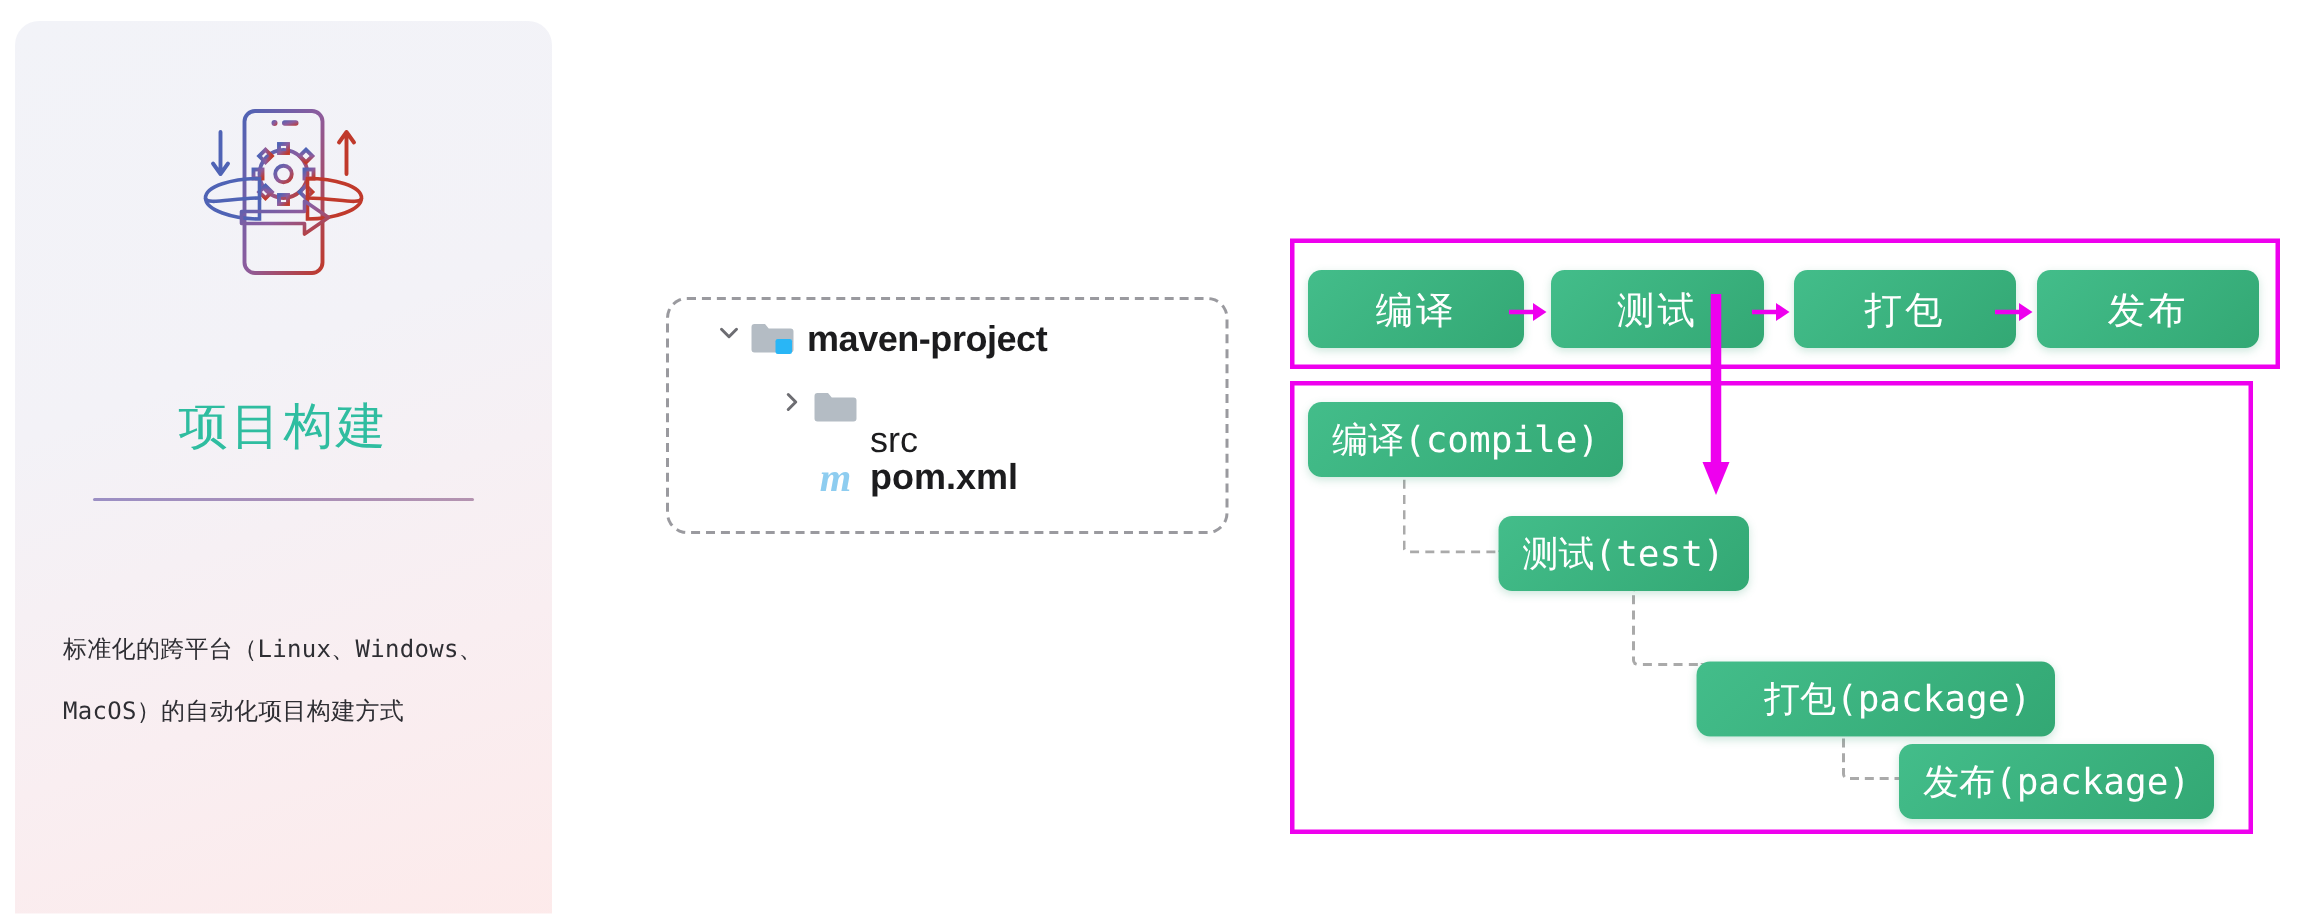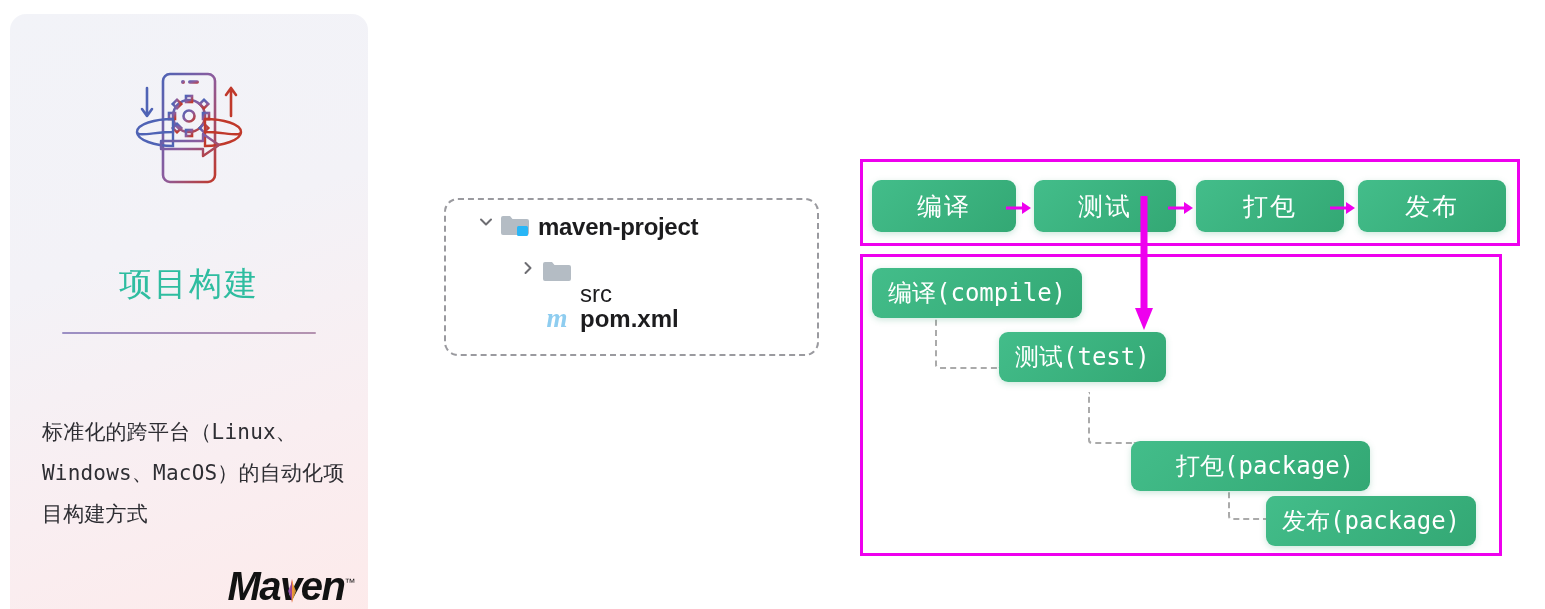--- a/index.html
+++ b/index.html
@@ -58,21 +58,21 @@
     background: linear-gradient(90deg, #9b8fc4 0%, #a98fb8 50%, #b493b0 100%);
     border-radius: 2px;
   }
 
   #card-desc {
     position: absolute;
     left: 32px;
     top: 398px;
     width: 306px;
     font-family: "DejaVu Sans Mono", monospace;
-    font-size: 21px;
+    font-size: 16px;
     line-height: 41px;
     color: #2e2e33;
     letter-spacing: 0.2px;
   }
 
   #maven-logo {
     position: absolute;
     right: 14px;
     bottom: 18px;
     font-family: "Liberation Sans", sans-serif;
@@ -274,27 +274,20 @@
 
         <path d="M36 83 L78 83 L78 76 L94 87 L78 98 L78 91 L36 91 Z" stroke="url(#gradIcon)" stroke-width="2.4" fill="none" stroke-linejoin="round"></path>
       </svg>
     </span>
   </div>
 
   <div id="card-title">项目构建</div>
   <div id="card-divider"></div>
   <div id="card-desc">标准化的跨平台（Linux、Windows、MacOS）的自动化项目构建方式</div>
 
-  <div id="maven-logo">
-    <span>Ma<span class="v-feather">v<svg width="18" height="26" viewBox="0 0 18 26">
-            <path d="M9 0 L11 11 L9 24 L7 11 Z" fill="#e2472a"></path>
-            <path d="M9 2 L13 12 L9 23 Z" fill="#f0a63c" opacity="0.85"></path>
-            <path d="M9 3 L5 12 L9 22 Z" fill="#8e44ad" opacity="0.8"></path>
-          </svg></span>en</span><span class="tm">™</span>
-  </div>
 </div>
 
 <div id="file-tree-box">
 
   <div class="tree-row" id="tree-row-root">
     <span class="chev">
       <svg width="18" height="18" viewBox="0 0 18 18">
           <path d="M4 6.5 L9 11.5 L14 6.5" stroke="#6d6d72" stroke-width="2" fill="none" stroke-linecap="round" stroke-linejoin="round"></path>
         </svg>
     </span>
@@ -366,21 +359,21 @@
 
 <div id="lifecycle-outline"></div>
 
 <div class="connector" style="left:935px; top:315px; width:66px; height:54px;"></div>
 <div class="connector" style="left:1088px; top:392px; width:48px; height:52px;"></div>
 <div class="connector" style="left:1228px; top:468px; width:40px; height:52px;"></div>
 
 <div class="pill pill-stage" style="left:872px; top:268px;">
   <span>编译(compile)</span>
 </div>
-<div class="pill pill-stage" style="left:999px; top:332px;">
+<div class="pill pill-stage" style="left:999px; top:344px;">
   <span>测试(test)</span>
 </div>
 <div class="pill pill-stage" style="left:1131px; top:441px;padding-left:45px;">
   <span>打包(package)</span>
 </div>
 <div class="pill pill-stage" style="left:1266px; top:496px;">
   <span>发布(package)</span>
 </div>
 
 <span id="big-arrow">

